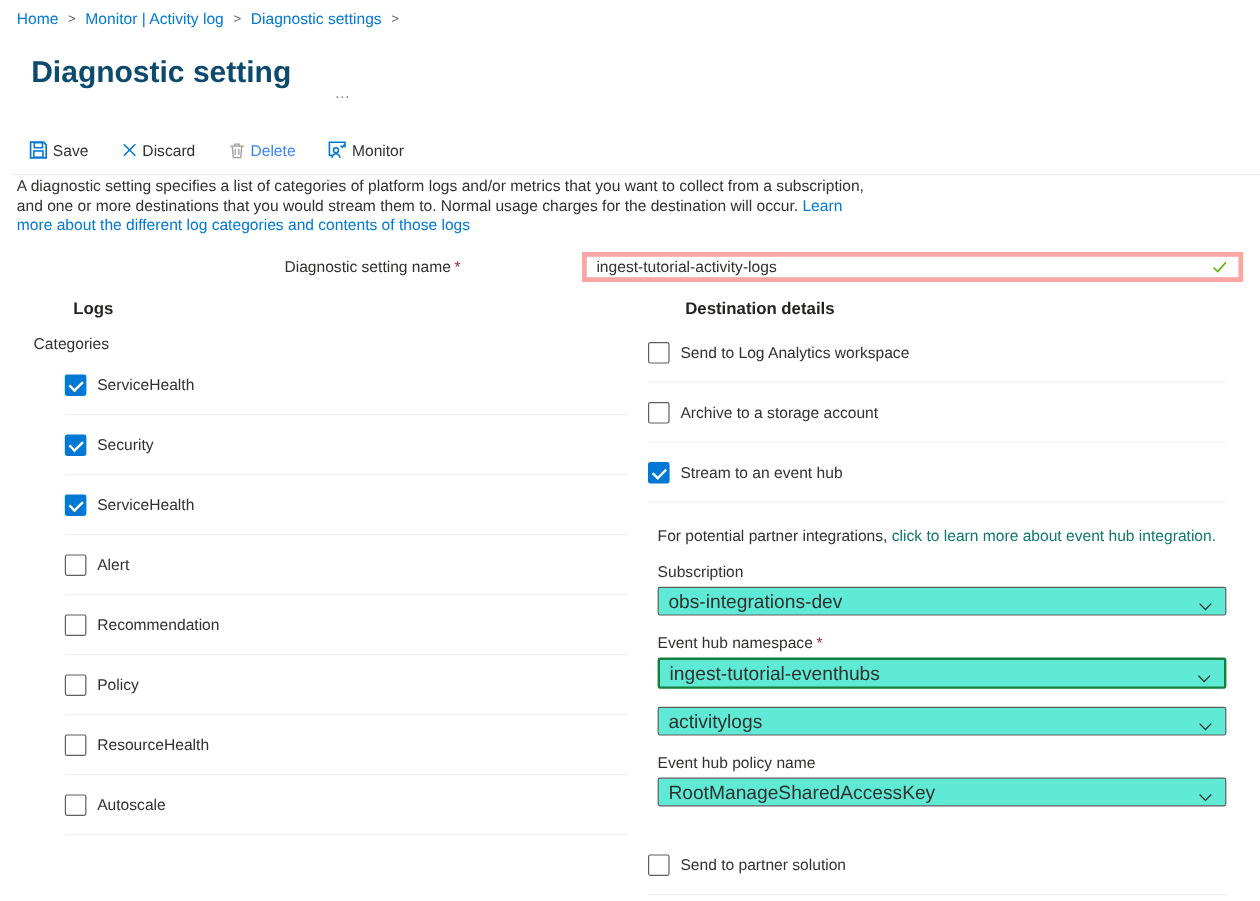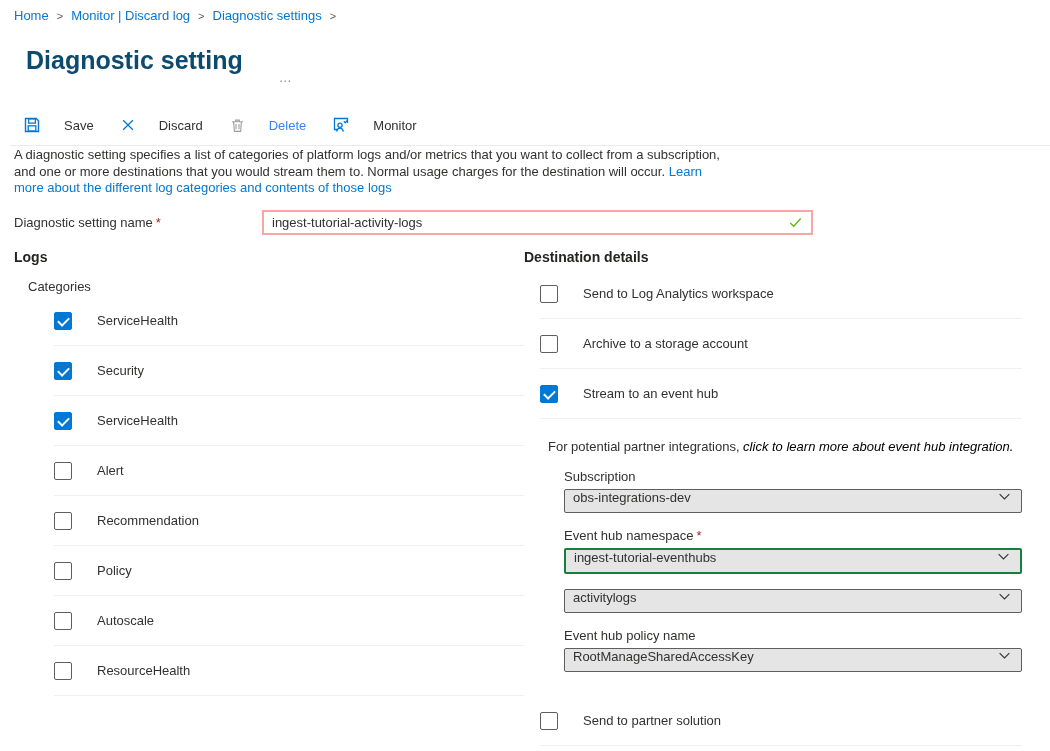--- a/index.html
+++ b/index.html
@@ -16,82 +16,82 @@
   .crumb-sep { color:#605e5c; margin:0 8px; font-size:11px; }
 
   
   .title-row { display:flex; align-items:flex-end; margin-top:8px; }
   .page-title { font-size:25px; line-height:34px; font-weight:700; color:#0c4a6e; margin:12px; }
   .title-ellipsis { color:#8a8886; font-size:13px; margin-left:24px; margin-bottom:4px; letter-spacing:1px; cursor:pointer; }
 
   
   .toolbar-wrap { margin:28px -14px 0 -4px; border-bottom:1px solid #edebe9; padding:0 0 12px 4px; }
   .toolbar { display:flex; align-items:center; gap:27px; padding-left:10px; }
-  .tool-btn { display:flex; align-items:center; gap:24px; background:none; border:none; padding:0;
+  .tool-btn { display:flex; align-items:center; gap:4px; background:none; border:none; padding:0;
               font-family:"Liberation Sans",sans-serif; font-size:13px; color:#323130; cursor:pointer; }
   .tool-btn.disabled { color:#3b82f6; cursor:default; }
   .tool-btn svg { display:block; }
 
   
   .description { font-size:13px; line-height:16.5px; max-width:708px; margin-top:1px; }
   .description a { color:#0078d4; text-decoration:none; cursor:pointer; }
 
   
-  .name-row { display:flex; align-items:center; margin-top:13px; }
+  .name-row { display:flex; align-items:center; margin-top:13px;justify-content:flex-end; }
   .name-label { width:248px; font-size:13px; }
   .req { color:#a4262c; margin-left:3px; }
-  .input-wrap { width:551px; height:25px; border:2px solid #fca5a5; background:#fff;
+  .input-wrap { width:551px; height:25px; border:4px solid #fca5a5; background:#fff;
                 display:flex; align-items:center; padding:0 8px; }
   .input-wrap input { border:none; outline:none; flex:1; padding:0; background:transparent;
                       font-family:"Liberation Sans",sans-serif; font-size:13px; color:#323130; }
   .valid-check svg { display:block; }
 
   
   .columns { display:flex; margin-top:14px; align-items:flex-start; }
   .col-left { width:510px; flex:none; }
   .col-right { width:498px; flex:none; }
-  .section-title { font-size:14px; font-weight:700; color:#252423; }
+  .section-title { font-size:14px; font-weight:700; color:#252423;margin-left:47px; }
 
   .categories-label { font-size:13px; margin:14px 0 0 14px; }
 
   .cat-list { margin-left:40px; margin-top:2px; }
-  .check-row { display:flex; align-items:center; gap:25px; padding:16px 0 15px 0; border-bottom:1px solid #f0f0f0; }
+  .check-row { display:flex; align-items:center; gap:9px; padding:16px 0 15px 0; border-bottom:1px solid #f0f0f0; }
   .checkbox { width:18px; height:18px; border:1px solid #605e5c; border-radius:2px; background:#fff;
               position:relative; flex:none; cursor:pointer; }
   .checkbox.checked { background:#0078d4; border-color:#0078d4; }
   .checkbox.checked::after { content:""; position:absolute; left:3px; top:4px; width:9px; height:5px;
               border-left:2px solid #fff; border-bottom:2px solid #fff; transform:rotate(-45deg); }
   .cb-label { font-size:13px; }
 
   .dest-list { margin-left:16px; margin-top:4px; }
 
   .partner-note { font-size:13px; margin:20px 0 0 24px; }
-  .partner-note a { color:#000000; text-decoration:none; cursor:pointer;font-style:italic; }
-
-  .fields { margin-left:40px; }
+  .partner-note a { color:#0f766e; text-decoration:none; cursor:pointer; }
+
+  .fields { margin-left:24px; }
   .field { margin-top:15px; }
   .field-label { font-size:13px; display:flex; align-items:center; margin-bottom:5px; }
   .info-icon { margin-left:7px; display:flex; align-items:center; cursor:pointer; }
-  .select { height:24px; border:1px solid #605e5c; border-radius:2px; background:#e5e5e5;
-            display:flex; align-items:flex-start; justify-content:space-between; padding:0 10px 0 8px;
-            font-size:13px; cursor:pointer; }
+  .select { height:24px; border:1px solid #605e5c; border-radius:2px; background:#5eead4;
+            display:flex; align-items:flex-end; justify-content:space-between; padding:0 10px 0 8px;
+            font-size:16px; cursor:pointer; }
   .select.focused { border:2px solid #15803d; height:26px; }
   .select .chev { display:flex; align-items:center; }
 
   .partner-row { margin-left:16px; margin-top:24px; }
 </style>
 </head>
 <body>
 
 <div class="page">
 
   <nav class="breadcrumb">
     <a>Home</a>
     <span class="crumb-sep">&gt;</span>
-    <a>Monitor | Discard log</a>
+    <a>Monitor | Activity log</a>
     <span class="crumb-sep">&gt;</span>
     <a>Diagnostic settings</a>
     <span class="crumb-sep">&gt;</span>
   </nav>
 
   <div class="title-row">
     <h1 class="page-title">Diagnostic setting</h1>
     <span class="title-ellipsis">…</span>
   </div>
 
@@ -176,25 +176,25 @@
         <div class="check-row">
           <span class="checkbox"></span>
           <span class="cb-label">Recommendation</span>
         </div>
         <div class="check-row">
           <span class="checkbox"></span>
           <span class="cb-label">Policy</span>
         </div>
         <div class="check-row">
           <span class="checkbox"></span>
+          <span class="cb-label">ResourceHealth</span>
+        </div>
+        <div class="check-row">
+          <span class="checkbox"></span>
           <span class="cb-label">Autoscale</span>
-        </div>
-        <div class="check-row">
-          <span class="checkbox"></span>
-          <span class="cb-label">ResourceHealth</span>
         </div>
       </div>
     </div>
 
     <div class="col-right">
       <div class="section-title">Destination details</div>
 
       <div class="dest-list">
         <div class="check-row">
           <span class="checkbox"></span>

